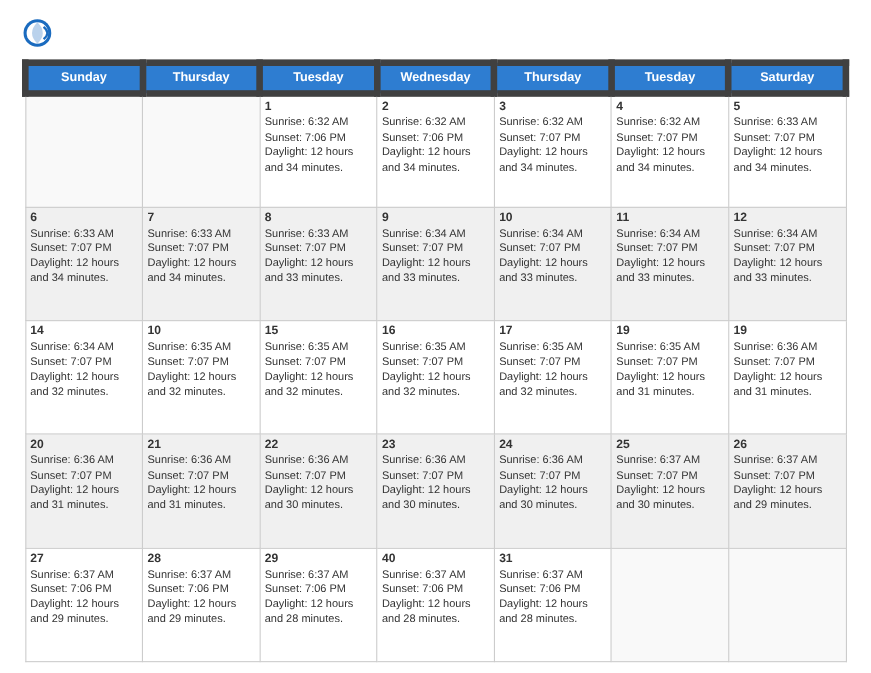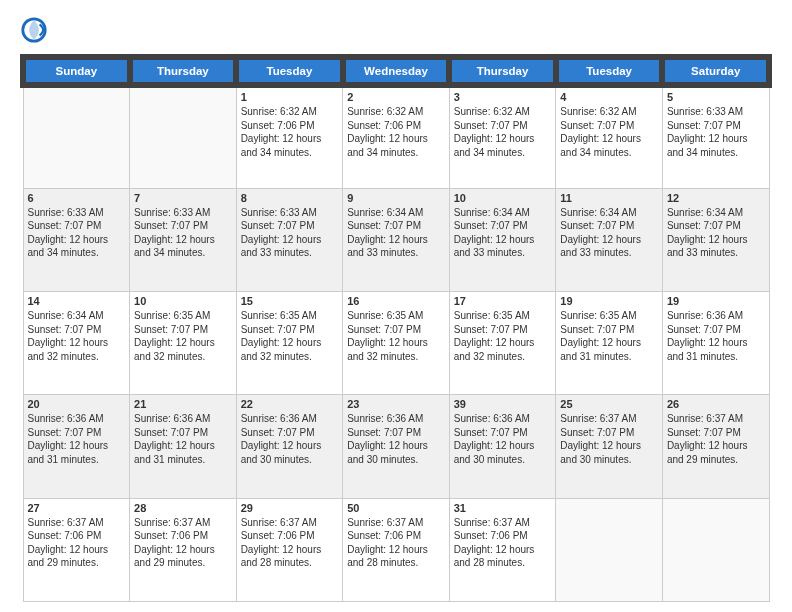--- a/index.html
+++ b/index.html
@@ -280,21 +280,21 @@
 Sunset: 7:07 PM
 Daylight: 12 hours and 30 minutes.</div>
           </td>
           <td>
             <span class="day-num">23</span>
             <div class="day-info" style="white-space: pre-line;">Sunrise: 6:36 AM
 Sunset: 7:07 PM
 Daylight: 12 hours and 30 minutes.</div>
           </td>
           <td>
-            <span class="day-num">39</span>
+            <span class="day-num">24</span>
             <div class="day-info" style="white-space: pre-line;">Sunrise: 6:36 AM
 Sunset: 7:07 PM
 Daylight: 12 hours and 30 minutes.</div>
           </td>
           <td>
             <span class="day-num">25</span>
             <div class="day-info" style="white-space: pre-line;">Sunrise: 6:37 AM
 Sunset: 7:07 PM
 Daylight: 12 hours and 30 minutes.</div>
           </td>
@@ -318,21 +318,21 @@
 Sunset: 7:06 PM
 Daylight: 12 hours and 29 minutes.</div>
           </td>
           <td>
             <span class="day-num">29</span>
             <div class="day-info" style="white-space: pre-line;">Sunrise: 6:37 AM
 Sunset: 7:06 PM
 Daylight: 12 hours and 28 minutes.</div>
           </td>
           <td>
-            <span class="day-num">50</span>
+            <span class="day-num">40</span>
             <div class="day-info" style="white-space: pre-line;">Sunrise: 6:37 AM
 Sunset: 7:06 PM
 Daylight: 12 hours and 28 minutes.</div>
           </td>
           <td>
             <span class="day-num">31</span>
             <div class="day-info" style="white-space: pre-line;">Sunrise: 6:37 AM
 Sunset: 7:06 PM
 Daylight: 12 hours and 28 minutes.</div>
           </td>

